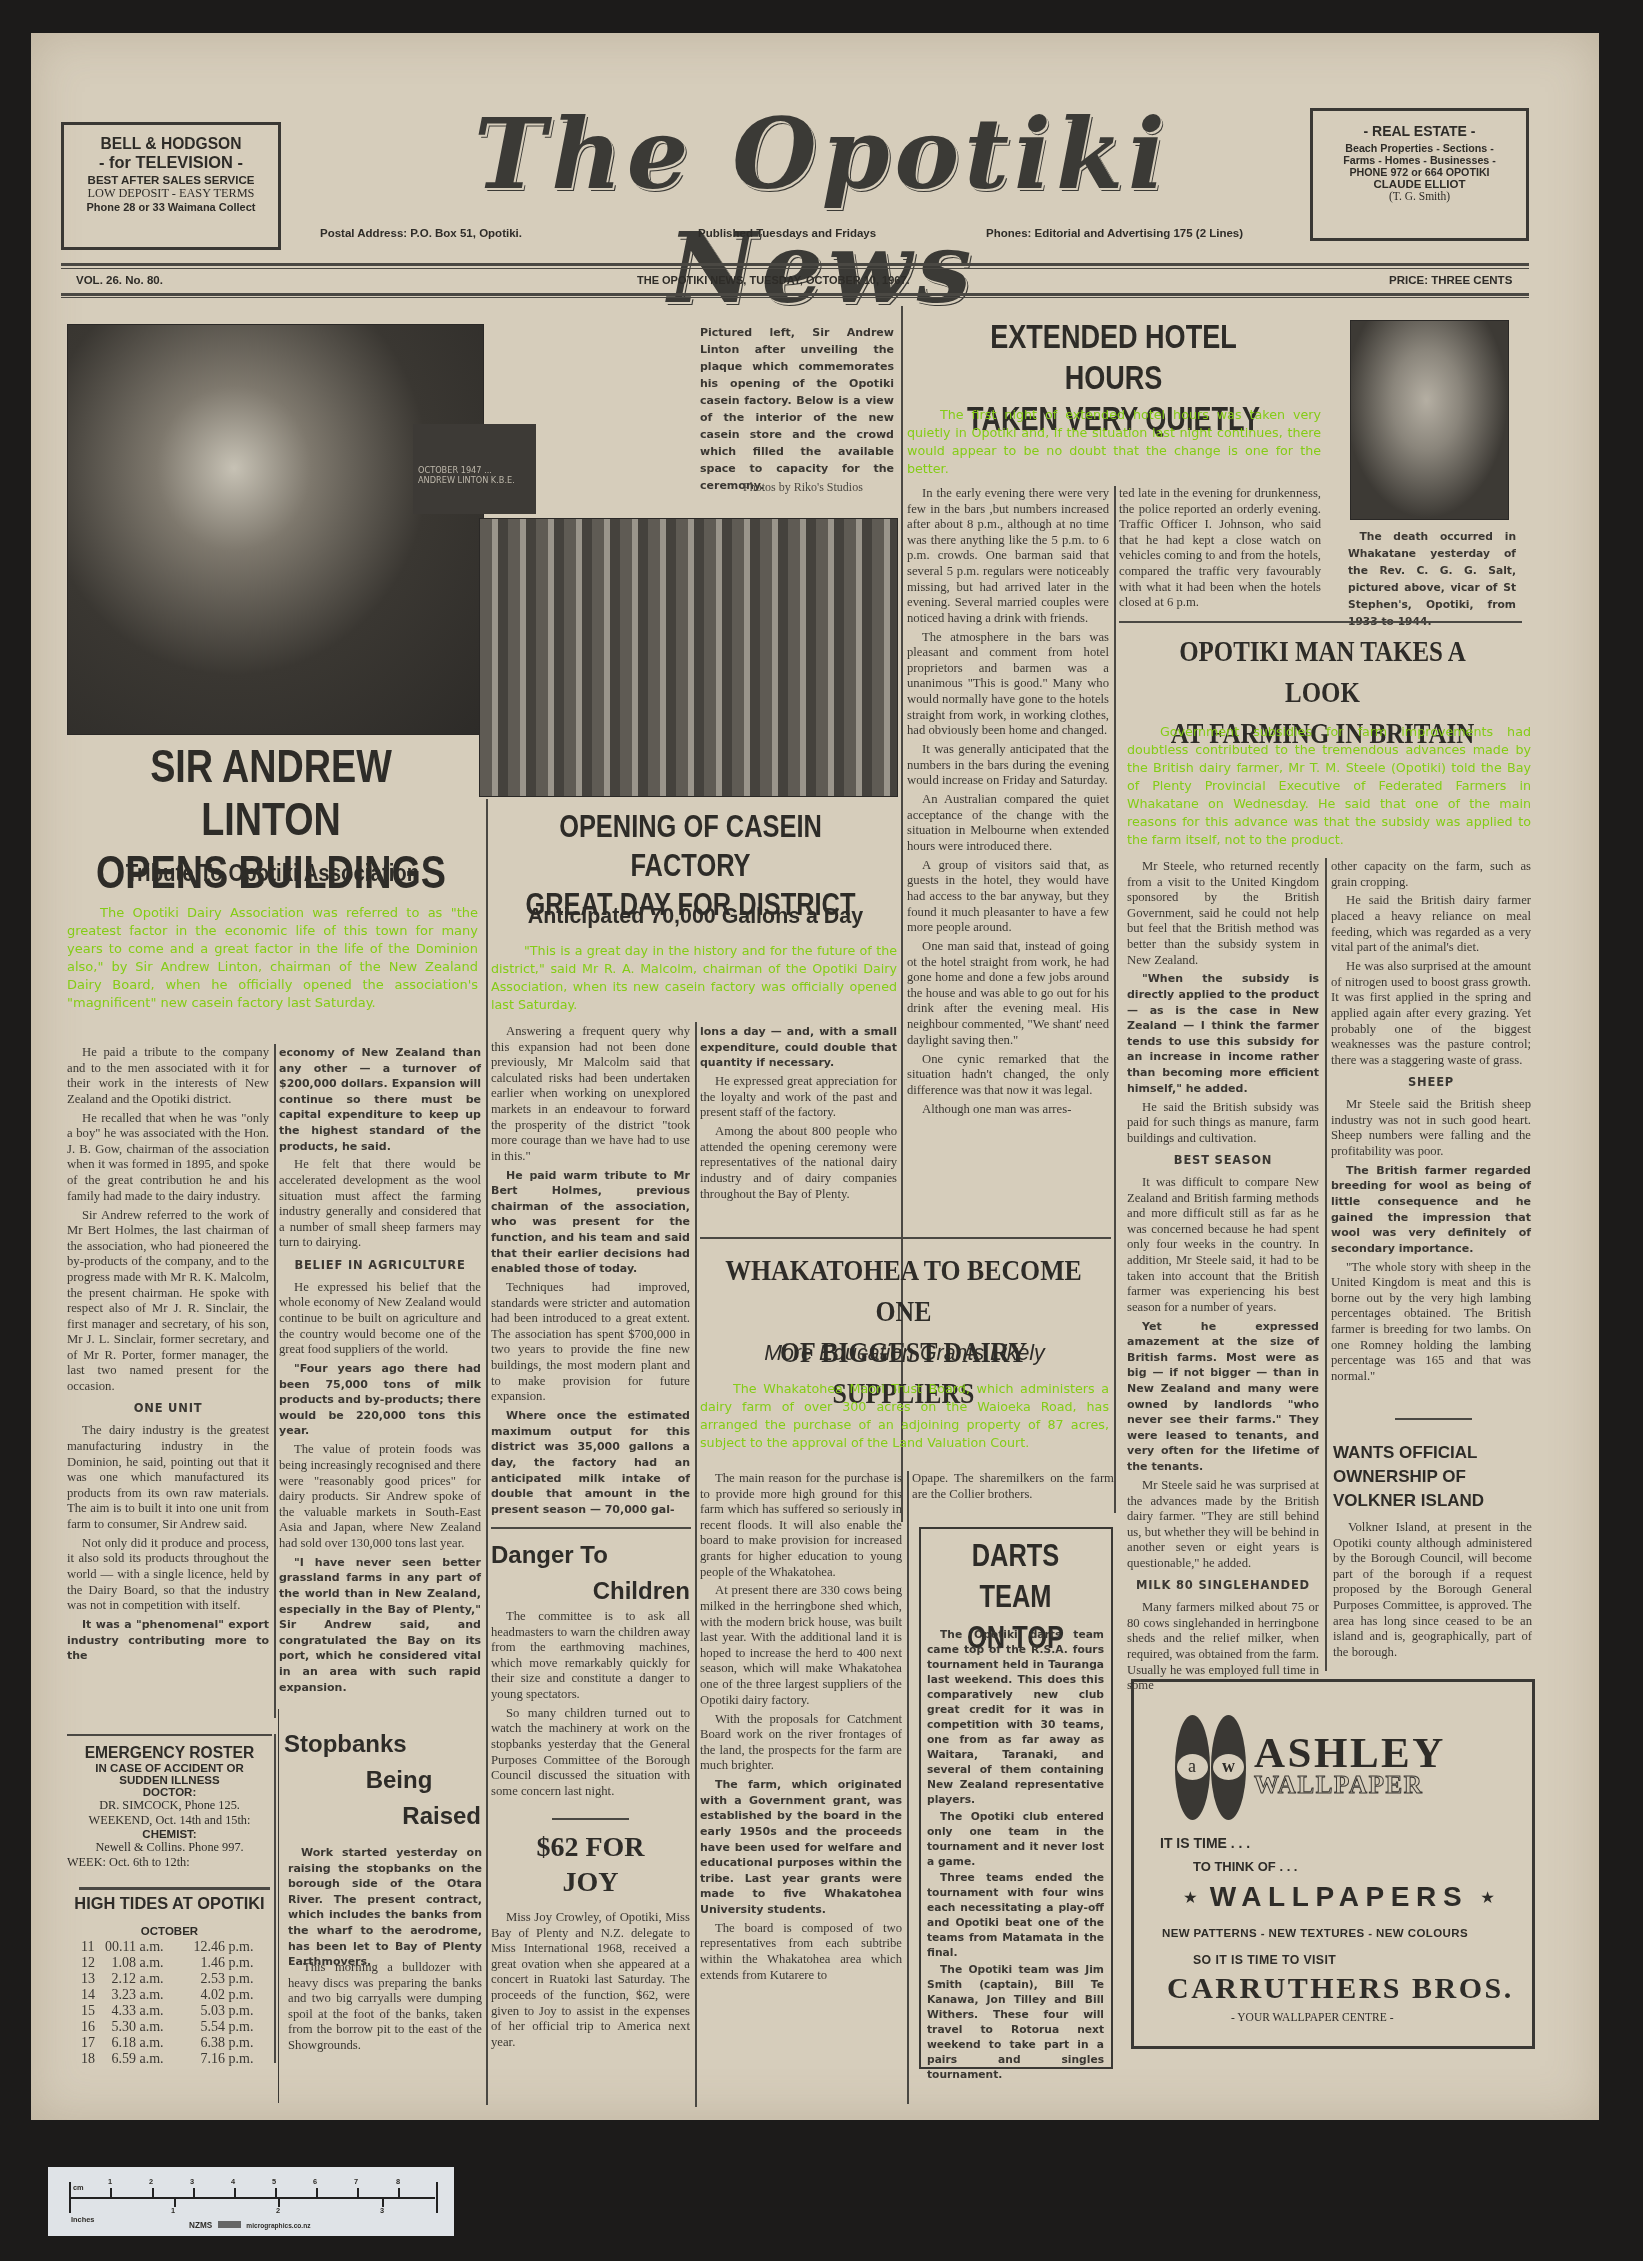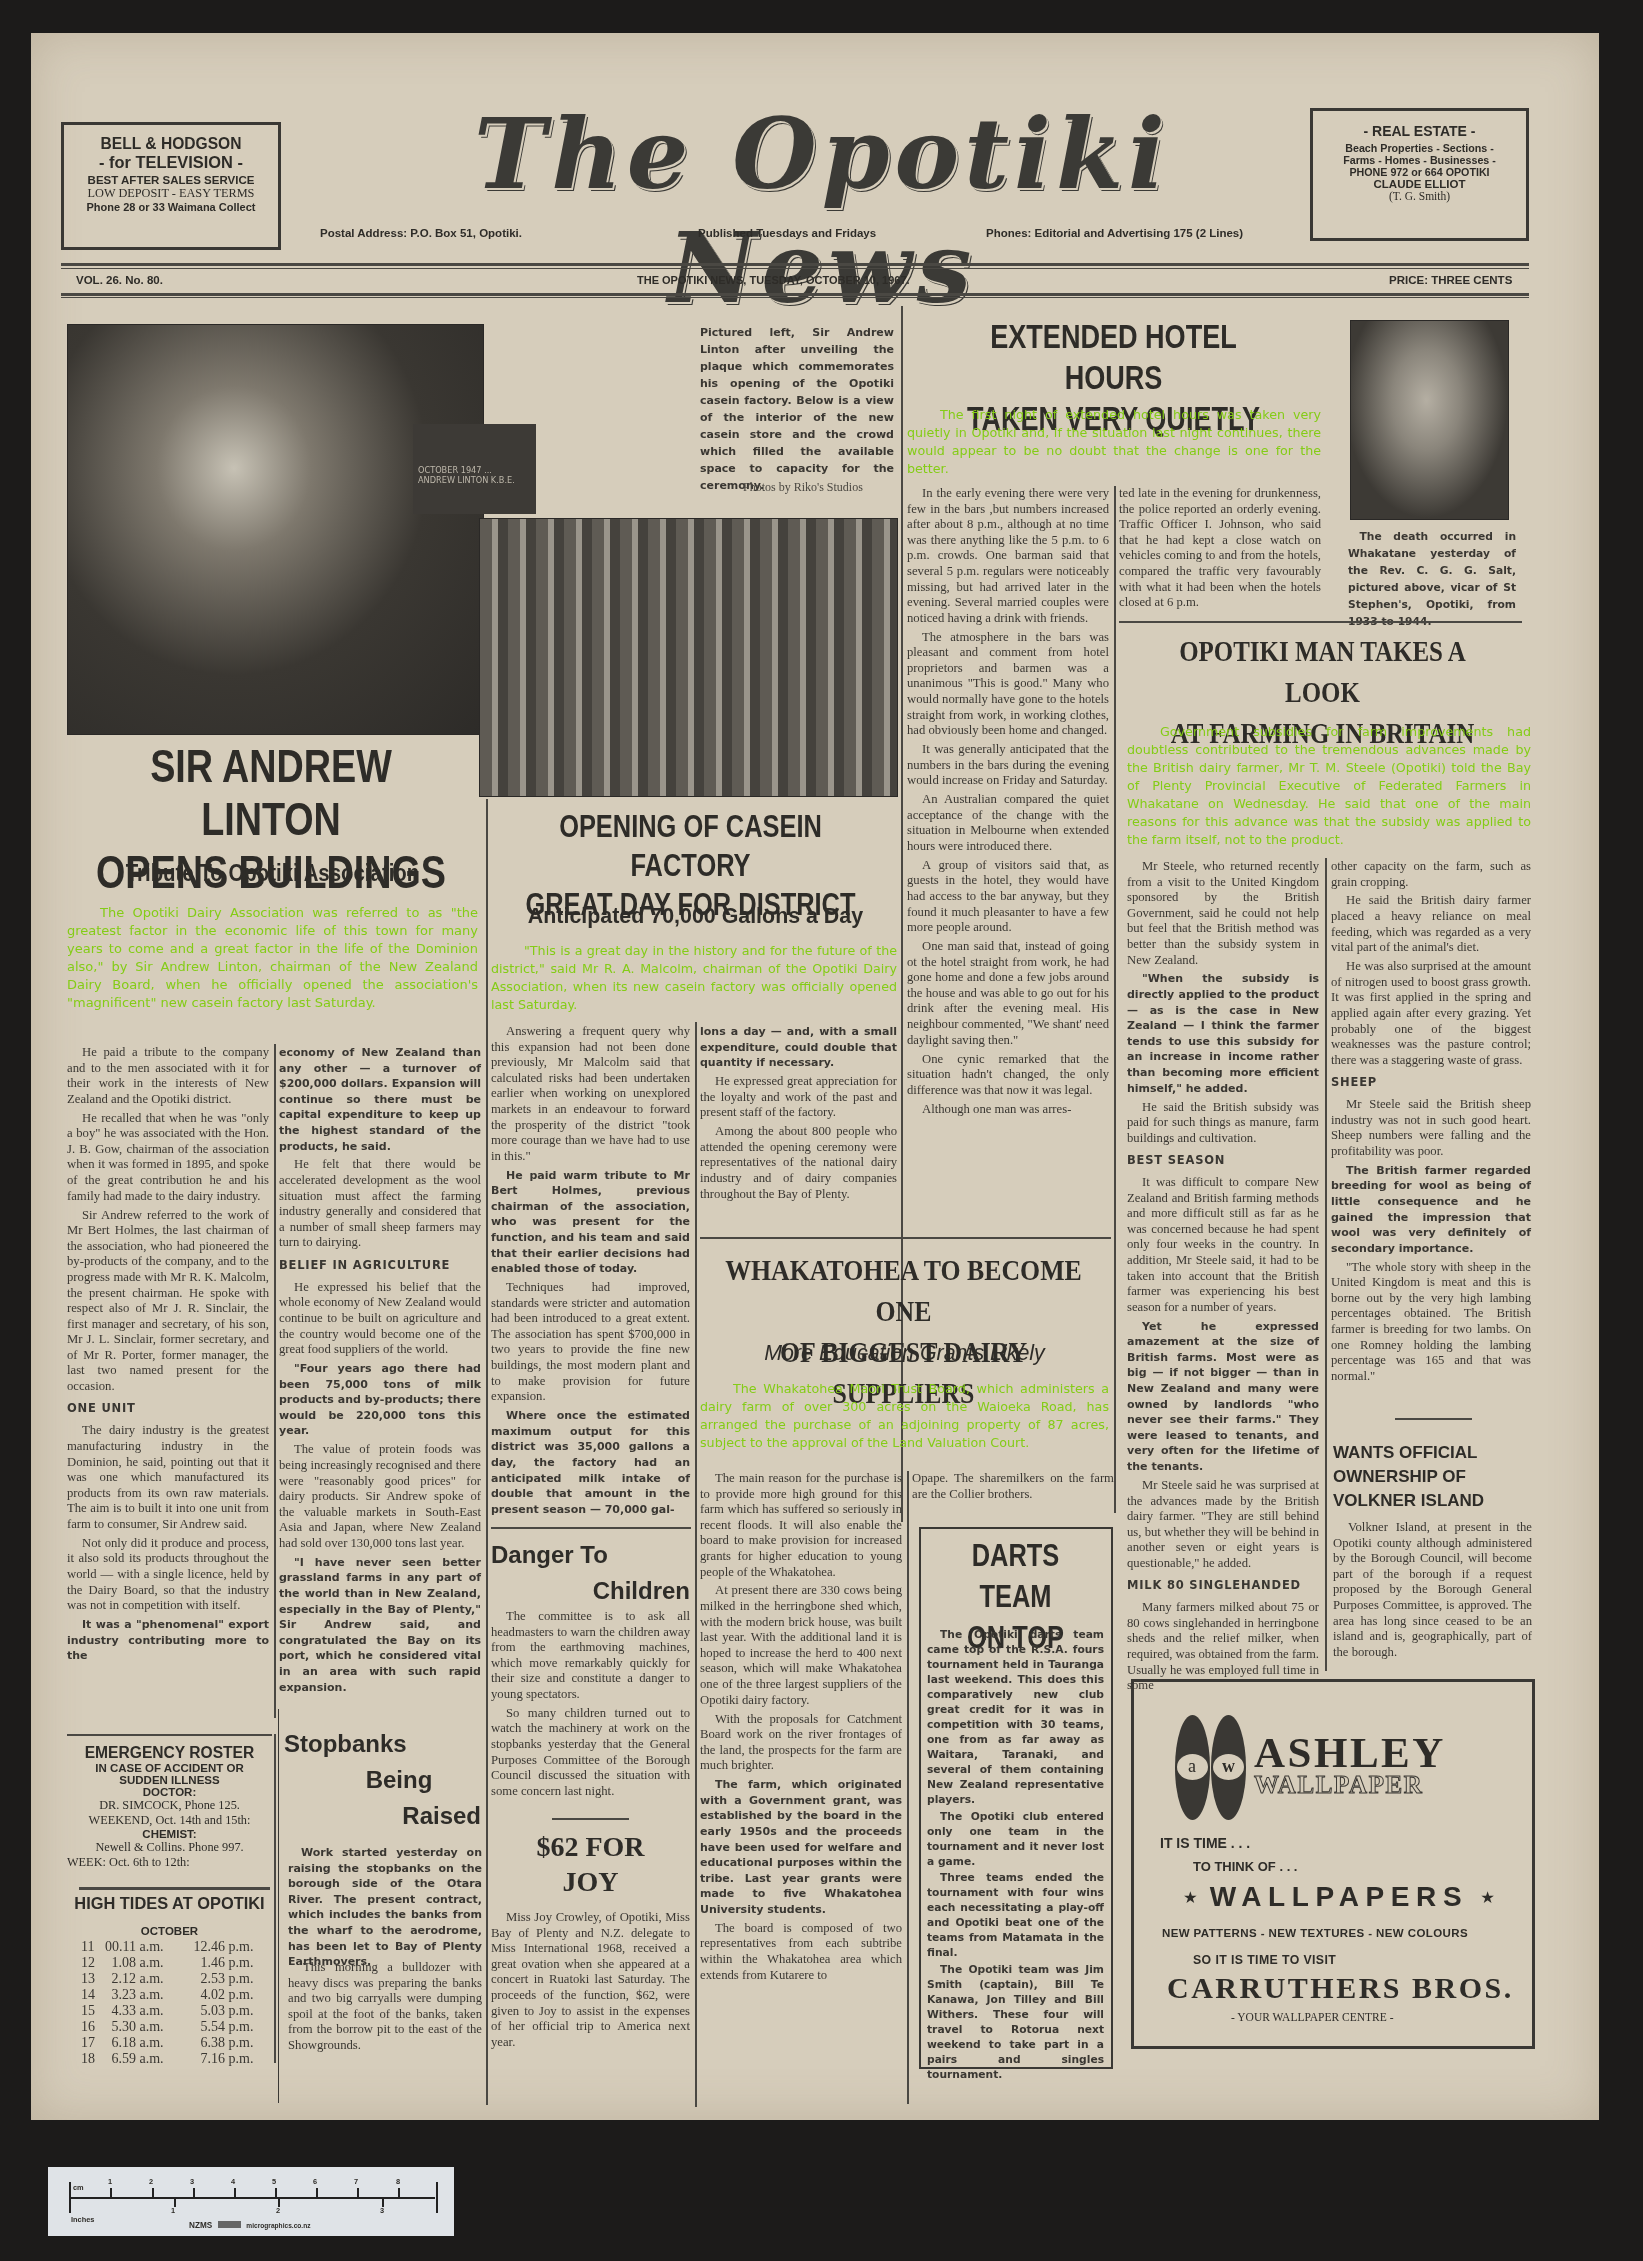--- a/index.html
+++ b/index.html
@@ -8,21 +8,21 @@
   .paper{position:absolute;left:31px;top:33px;width:1568px;height:2087px;background:#d6cdbb;
     box-shadow:inset 0 0 49px rgba(120,100,70,.25)}
   .abs{position:absolute}
   .box{border:3.3px solid #3a3834}
   .serif{font-family:"Liberation Serif",serif}
   .sans{font-family:"Liberation Sans",sans-serif}
   .body-txt{font-family:"Liberation Serif",serif;font-size:12.7px;line-height:15.6px;text-align:justify;color:#3a3732}
   .body-txt p{text-indent:15px;margin-bottom:3.3px}
   .bold-lead{font-family:"DejaVu Sans",sans-serif;font-weight:normal;font-size:14px;line-height:19px;text-align:justify;color:#84cc16}
   .bold-body{font-family:"DejaVu Sans",sans-serif;font-weight:bold;font-size:11px;line-height:15.6px;text-align:justify;color:#3a3732}
-  .subhead{font-family:"DejaVu Sans",sans-serif;font-weight:bold;font-size:11.5px;margin:6.6px 0;letter-spacing:0.8px}
+  .subhead{font-family:"DejaVu Sans",sans-serif;font-weight:bold;font-size:11.5px;text-align:center;margin:6.6px 0;letter-spacing:0.8px}
   .headline{font-family:"Liberation Sans",sans-serif;font-weight:bold;text-align:center;color:#2e2c28;transform:scaleX(.82);transform-origin:center}
   .photo{background:linear-gradient(135deg,#5b5852,#9a958b 40%,#4a4741 70%,#7d786f);border:0.8px solid #2a2826}
   .vline{position:absolute;width:1.6px;background:#4a4843}
   .hline{position:absolute;height:1.6px;background:#4a4843}
   .masthead{font-family:"DejaVu Serif",serif;font-weight:bold;font-size:99px;color:#3b3a36;letter-spacing:5px;
     text-shadow:1.6px 1.6px 0 #d6cdbb,2.5px 2.5px 0 #3b3a36}
   .tides td{font-family:"Liberation Serif",serif;font-size:14px;padding:0 5px;color:#3a3732}
   .ruler{position:absolute;left:48px;top:2167px;width:406px;height:69px;background:#dfe3e7}
 </style>
 </head>

